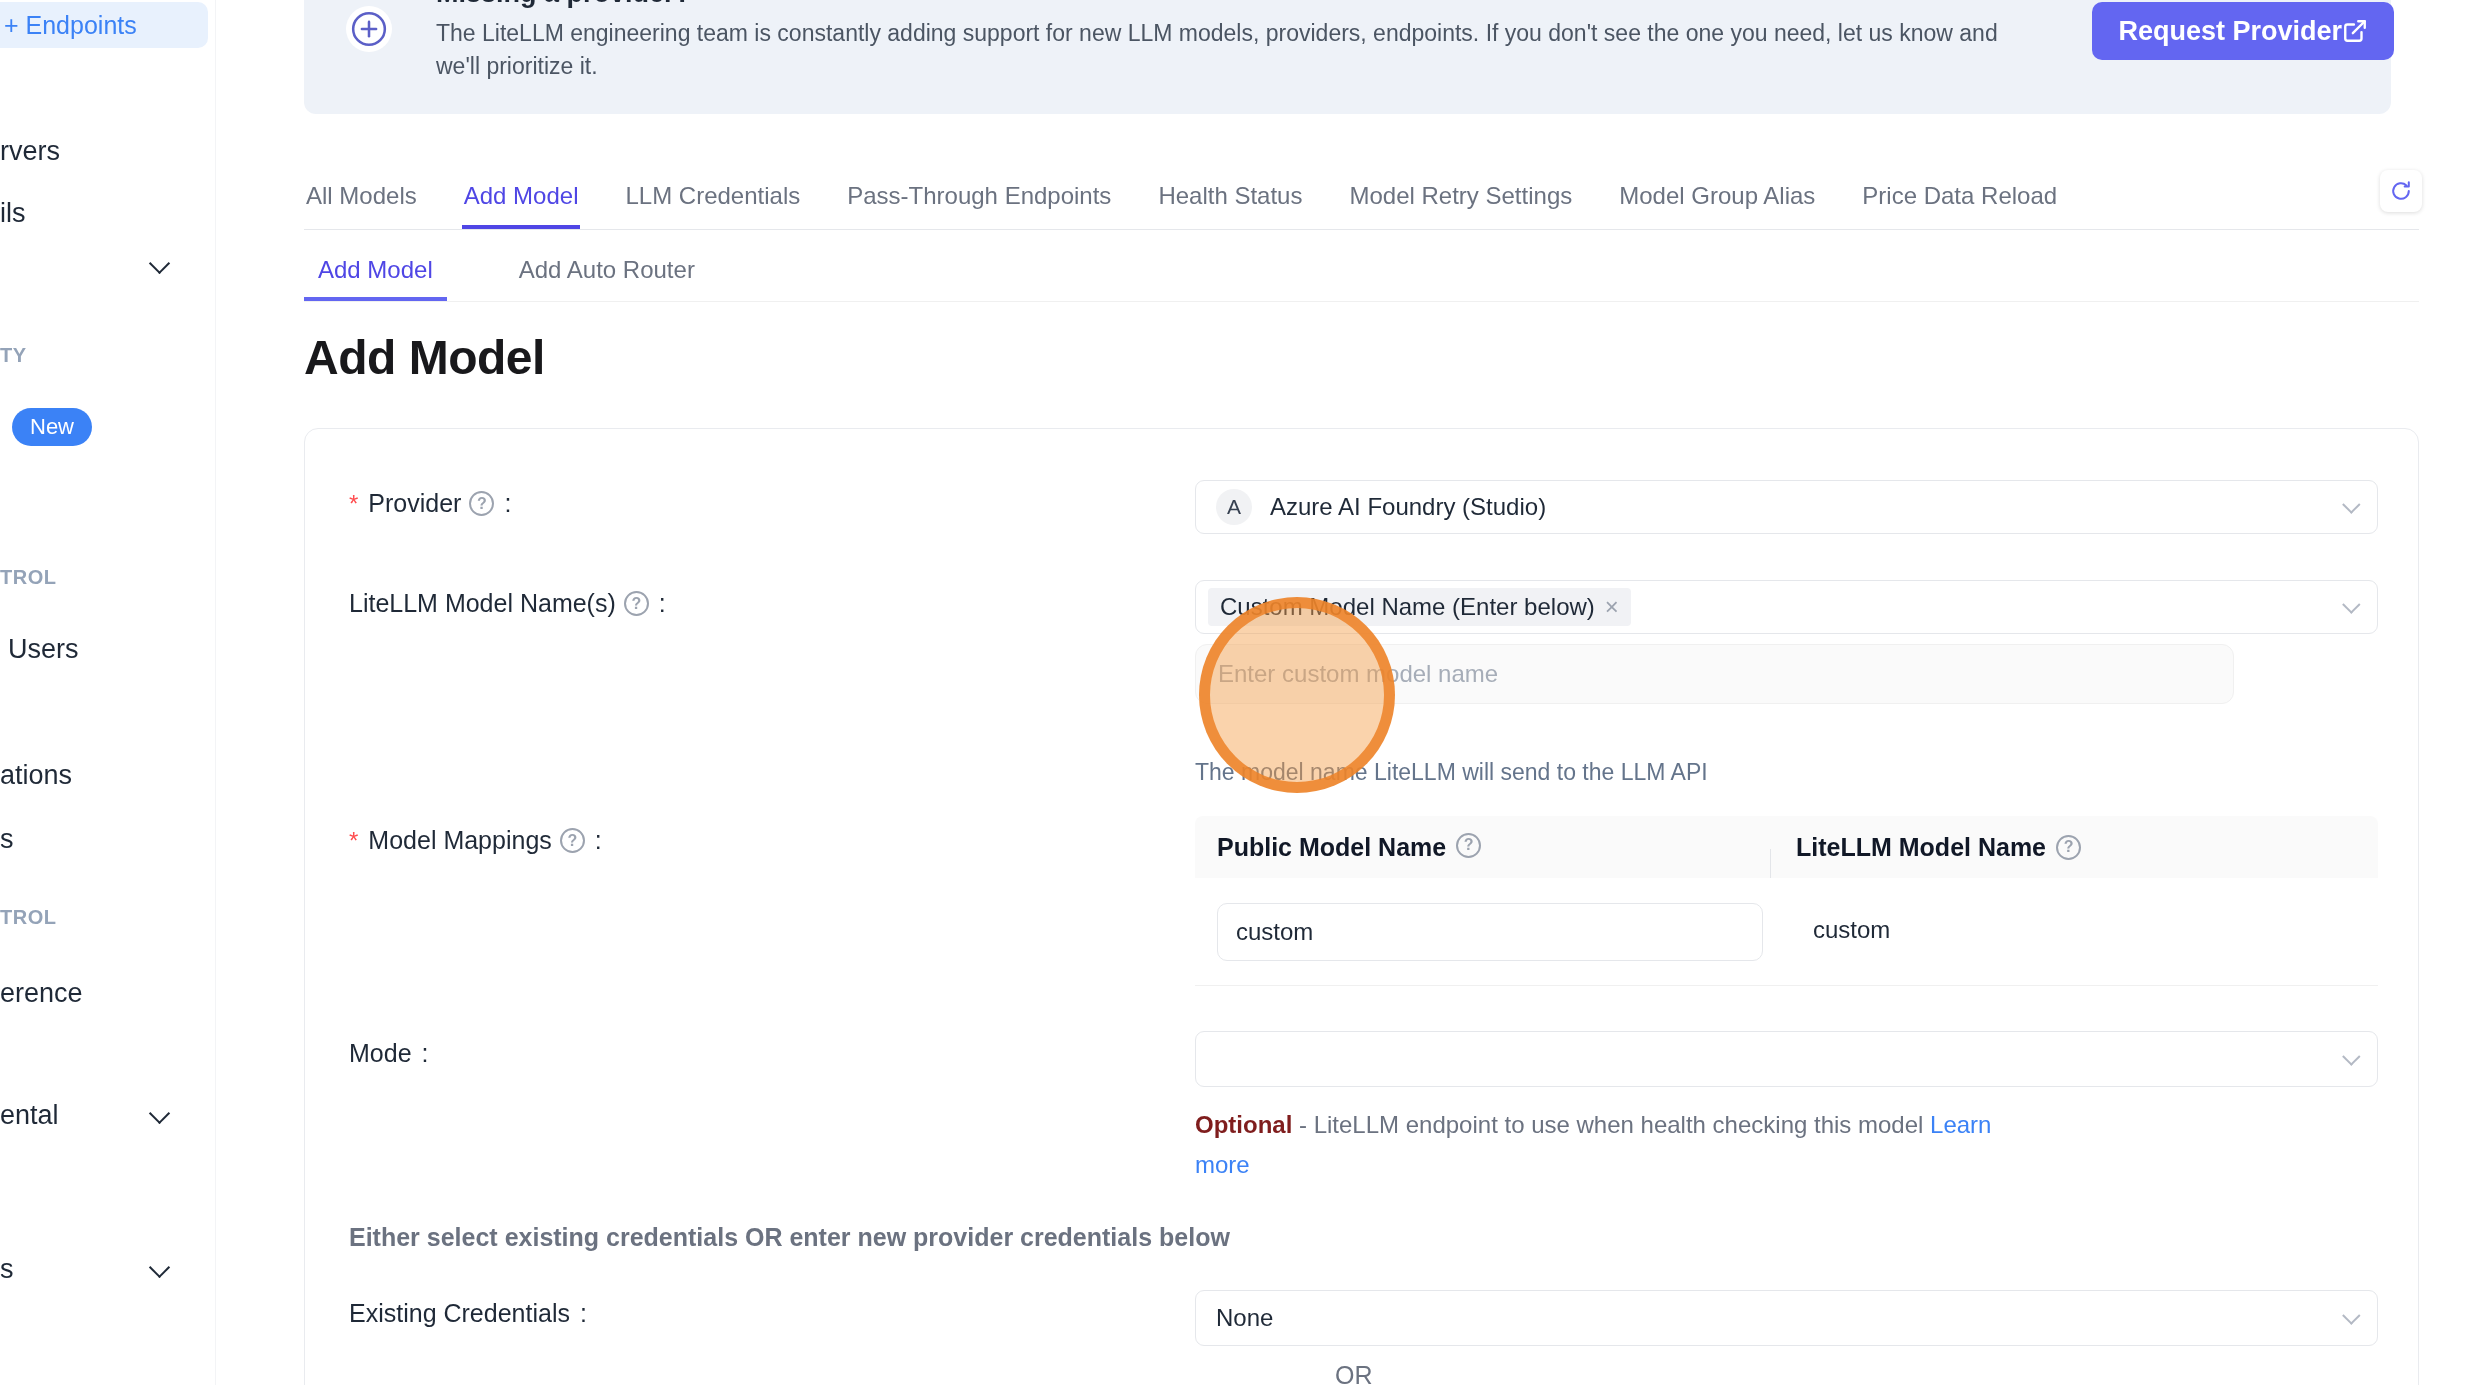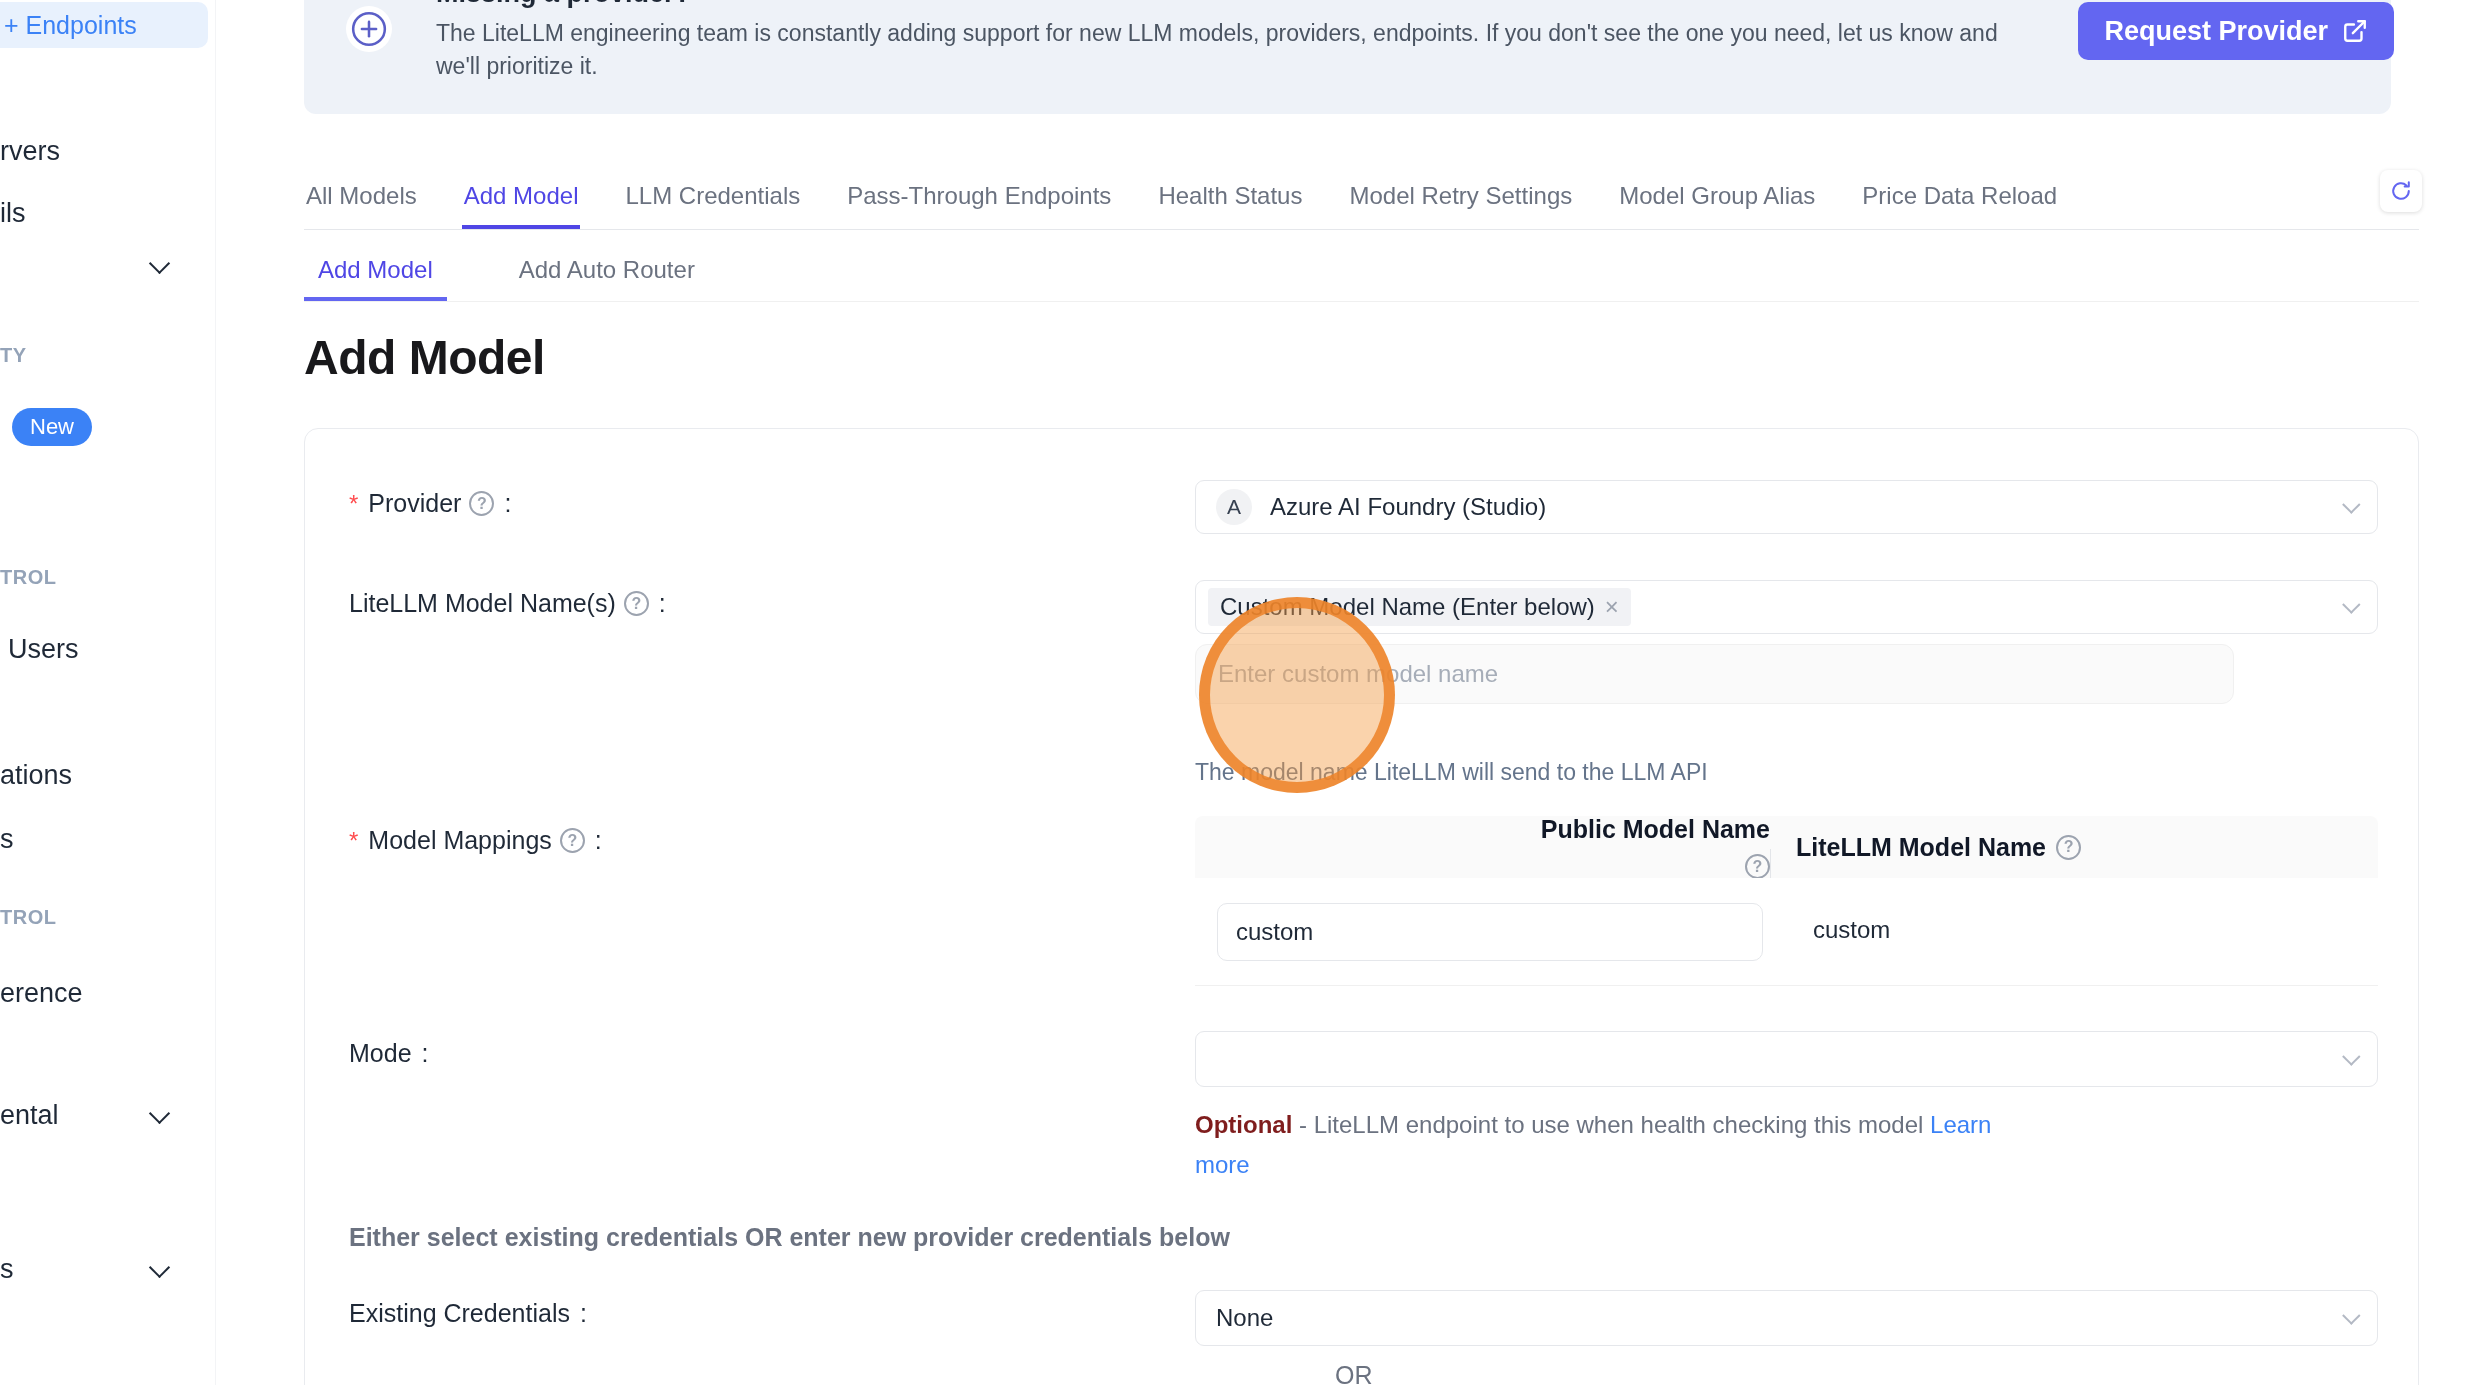--- a/index.html
+++ b/index.html
@@ -22,21 +22,21 @@
 
   
   .banner { position:absolute; left:304px; top:-64px; width:2087px; height:178px;
             background:#eef2f8; border-radius:12px; }
   .banner-icon-wrap { position:absolute; left:42px; top:70px; width:46px; height:46px;
                       background:#fff; border-radius:50%; display:flex; align-items:center; justify-content:center; }
   .banner-text { position:absolute; left:132px; top:42px; width:1610px; }
   .banner-title { font-size:27px; font-weight:700; color:#1f2937; }
   .banner-body { margin-top:8px; font-size:23px; color:#4b5563; line-height:33px; }
   .banner-btn { position:absolute; right:-3px; top:66px; height:58px; padding:0 26px;
-                background:#6366f1; border-radius:10px; display:flex; align-items:center; gap:14px;
+                background:#6366f1; border-radius:10px; display:flex; align-items:center; gap:0;
                 color:#fff; font-size:27px; font-weight:700; cursor:pointer; border:none; }
 
   
   .tabs-row { position:absolute; left:304px; top:168px; width:2115px; height:62px;
               border-bottom:1px solid #e5e7eb; display:flex; gap:43px; }
   .tab { font-size:24px; color:#6b7280; padding:14px 2px 0; cursor:pointer; }
   .tab.active { color:#4f46e5; border-bottom:4px solid #4f46e5; }
   .refresh-btn { position:absolute; right:-3px; top:2px; width:42px; height:42px; background:#fff;
                  border-radius:8px; box-shadow:0 1px 4px rgba(0,0,0,.14); display:flex;
                  align-items:center; justify-content:center; cursor:pointer; border:none; }
@@ -73,22 +73,22 @@
 
   .custom-input { position:absolute; left:890px; top:215px; width:1039px; height:60px;
                   background:#fafafa; border:1px solid #f0f0f0; border-radius:12px; padding:0 22px;
                   font-size:24px; color:#1f2937; font-family:"Liberation Sans", sans-serif; }
   .custom-input::placeholder { color:#a6adb8; }
   .helper { position:absolute; left:890px; font-size:23px; color:#64748b; }
 
   
   .map-table { position:absolute; left:890px; top:387px; width:1183px; }
   .map-head { height:62px; background:#fafafa; border-radius:8px 8px 0 0; display:flex; align-items:center; }
-  .map-h1 { width:575px; padding-left:22px; display:flex; align-items:flex-end; gap:10px;
-            font-size:25px; font-weight:700; color:#111827;flex-direction:column; }
+  .map-h1 { width:575px; padding-left:22px; display:flex; align-items:flex-start; gap:10px;
+            font-size:25px; font-weight:700; color:#111827; }
   .map-h2 { flex:1; padding-left:26px; display:flex; align-items:center; gap:10px;
             font-size:25px; font-weight:700; color:#111827; position:relative; }
   .map-h2::before { content:""; position:absolute; left:0; top:16px; width:1px; height:30px; background:#e3e5e9; }
   .map-body { height:108px; background:#fff; border-bottom:1px solid #f0f0f0; position:relative; }
   .map-input { position:absolute; left:22px; top:25px; width:546px; height:58px; border:1px solid #e5e7eb;
                border-radius:10px; padding:0 18px; font-size:24px; color:#1f2937;
                font-family:"Liberation Sans", sans-serif; background:#fff; }
   .map-val { position:absolute; left:618px; top:38px; font-size:24px; color:#1f2937; }
 
   .opt-help { position:absolute; left:890px; top:676px; font-size:24px; line-height:40px; }

